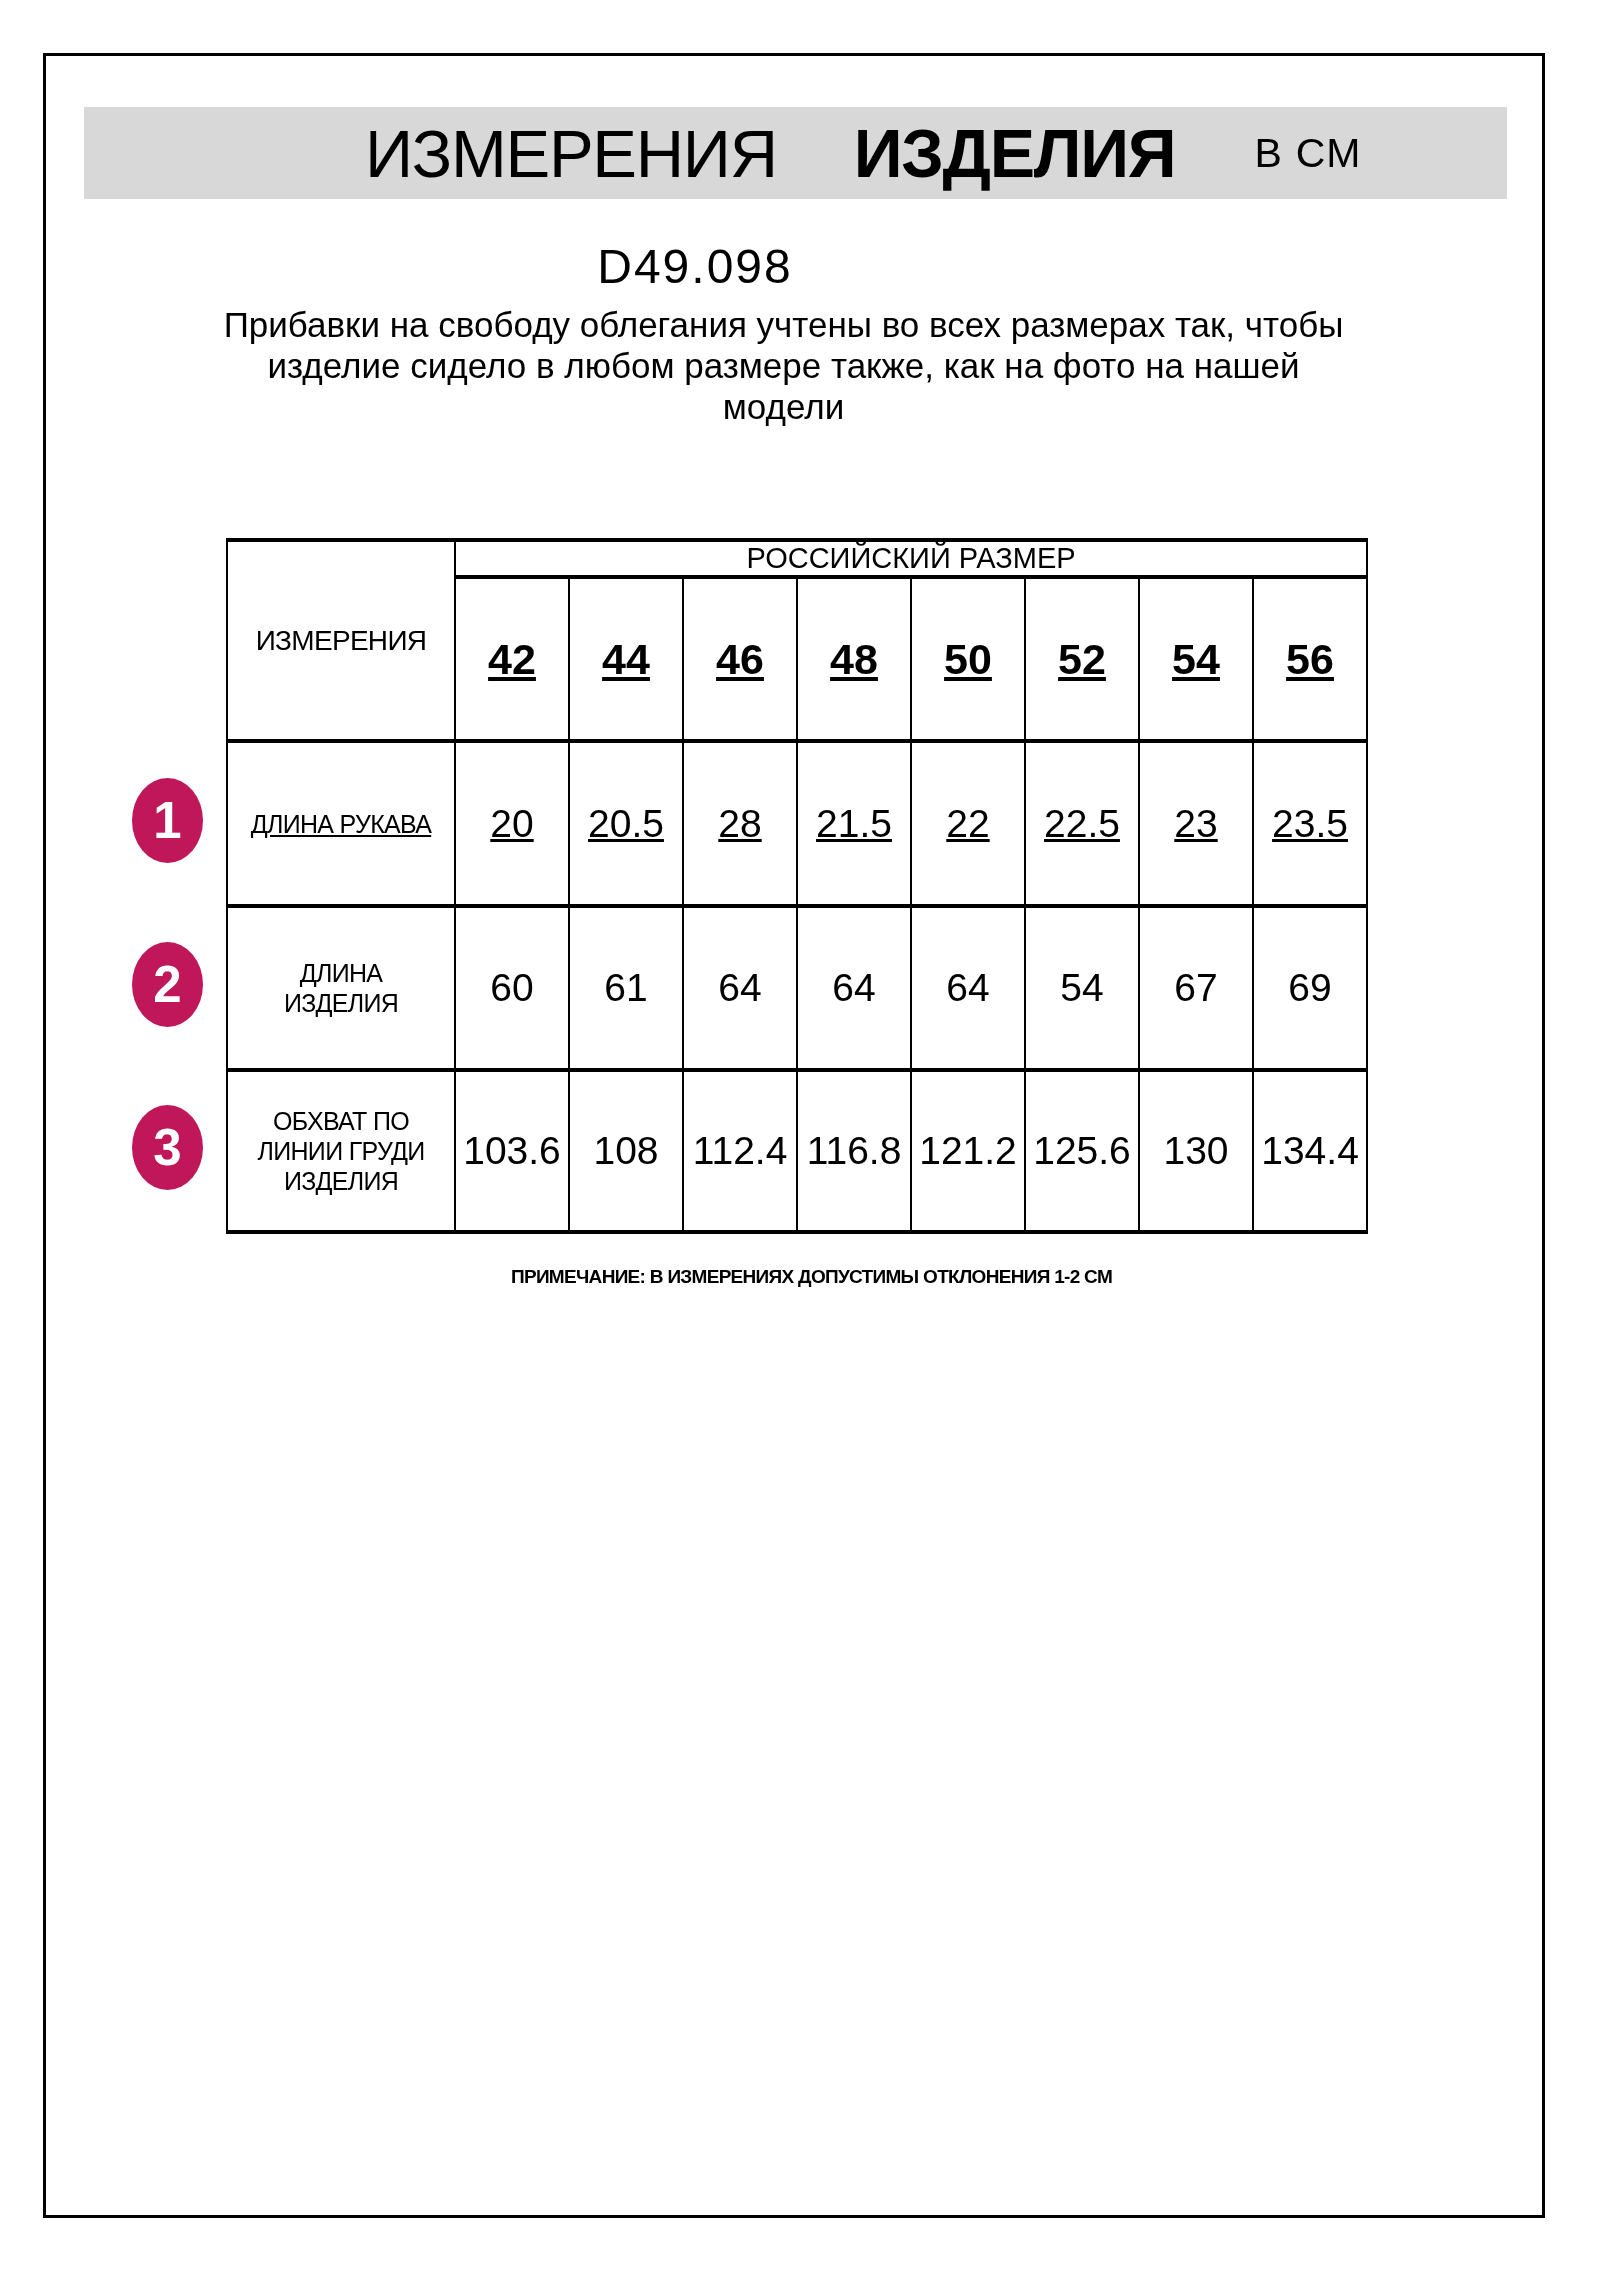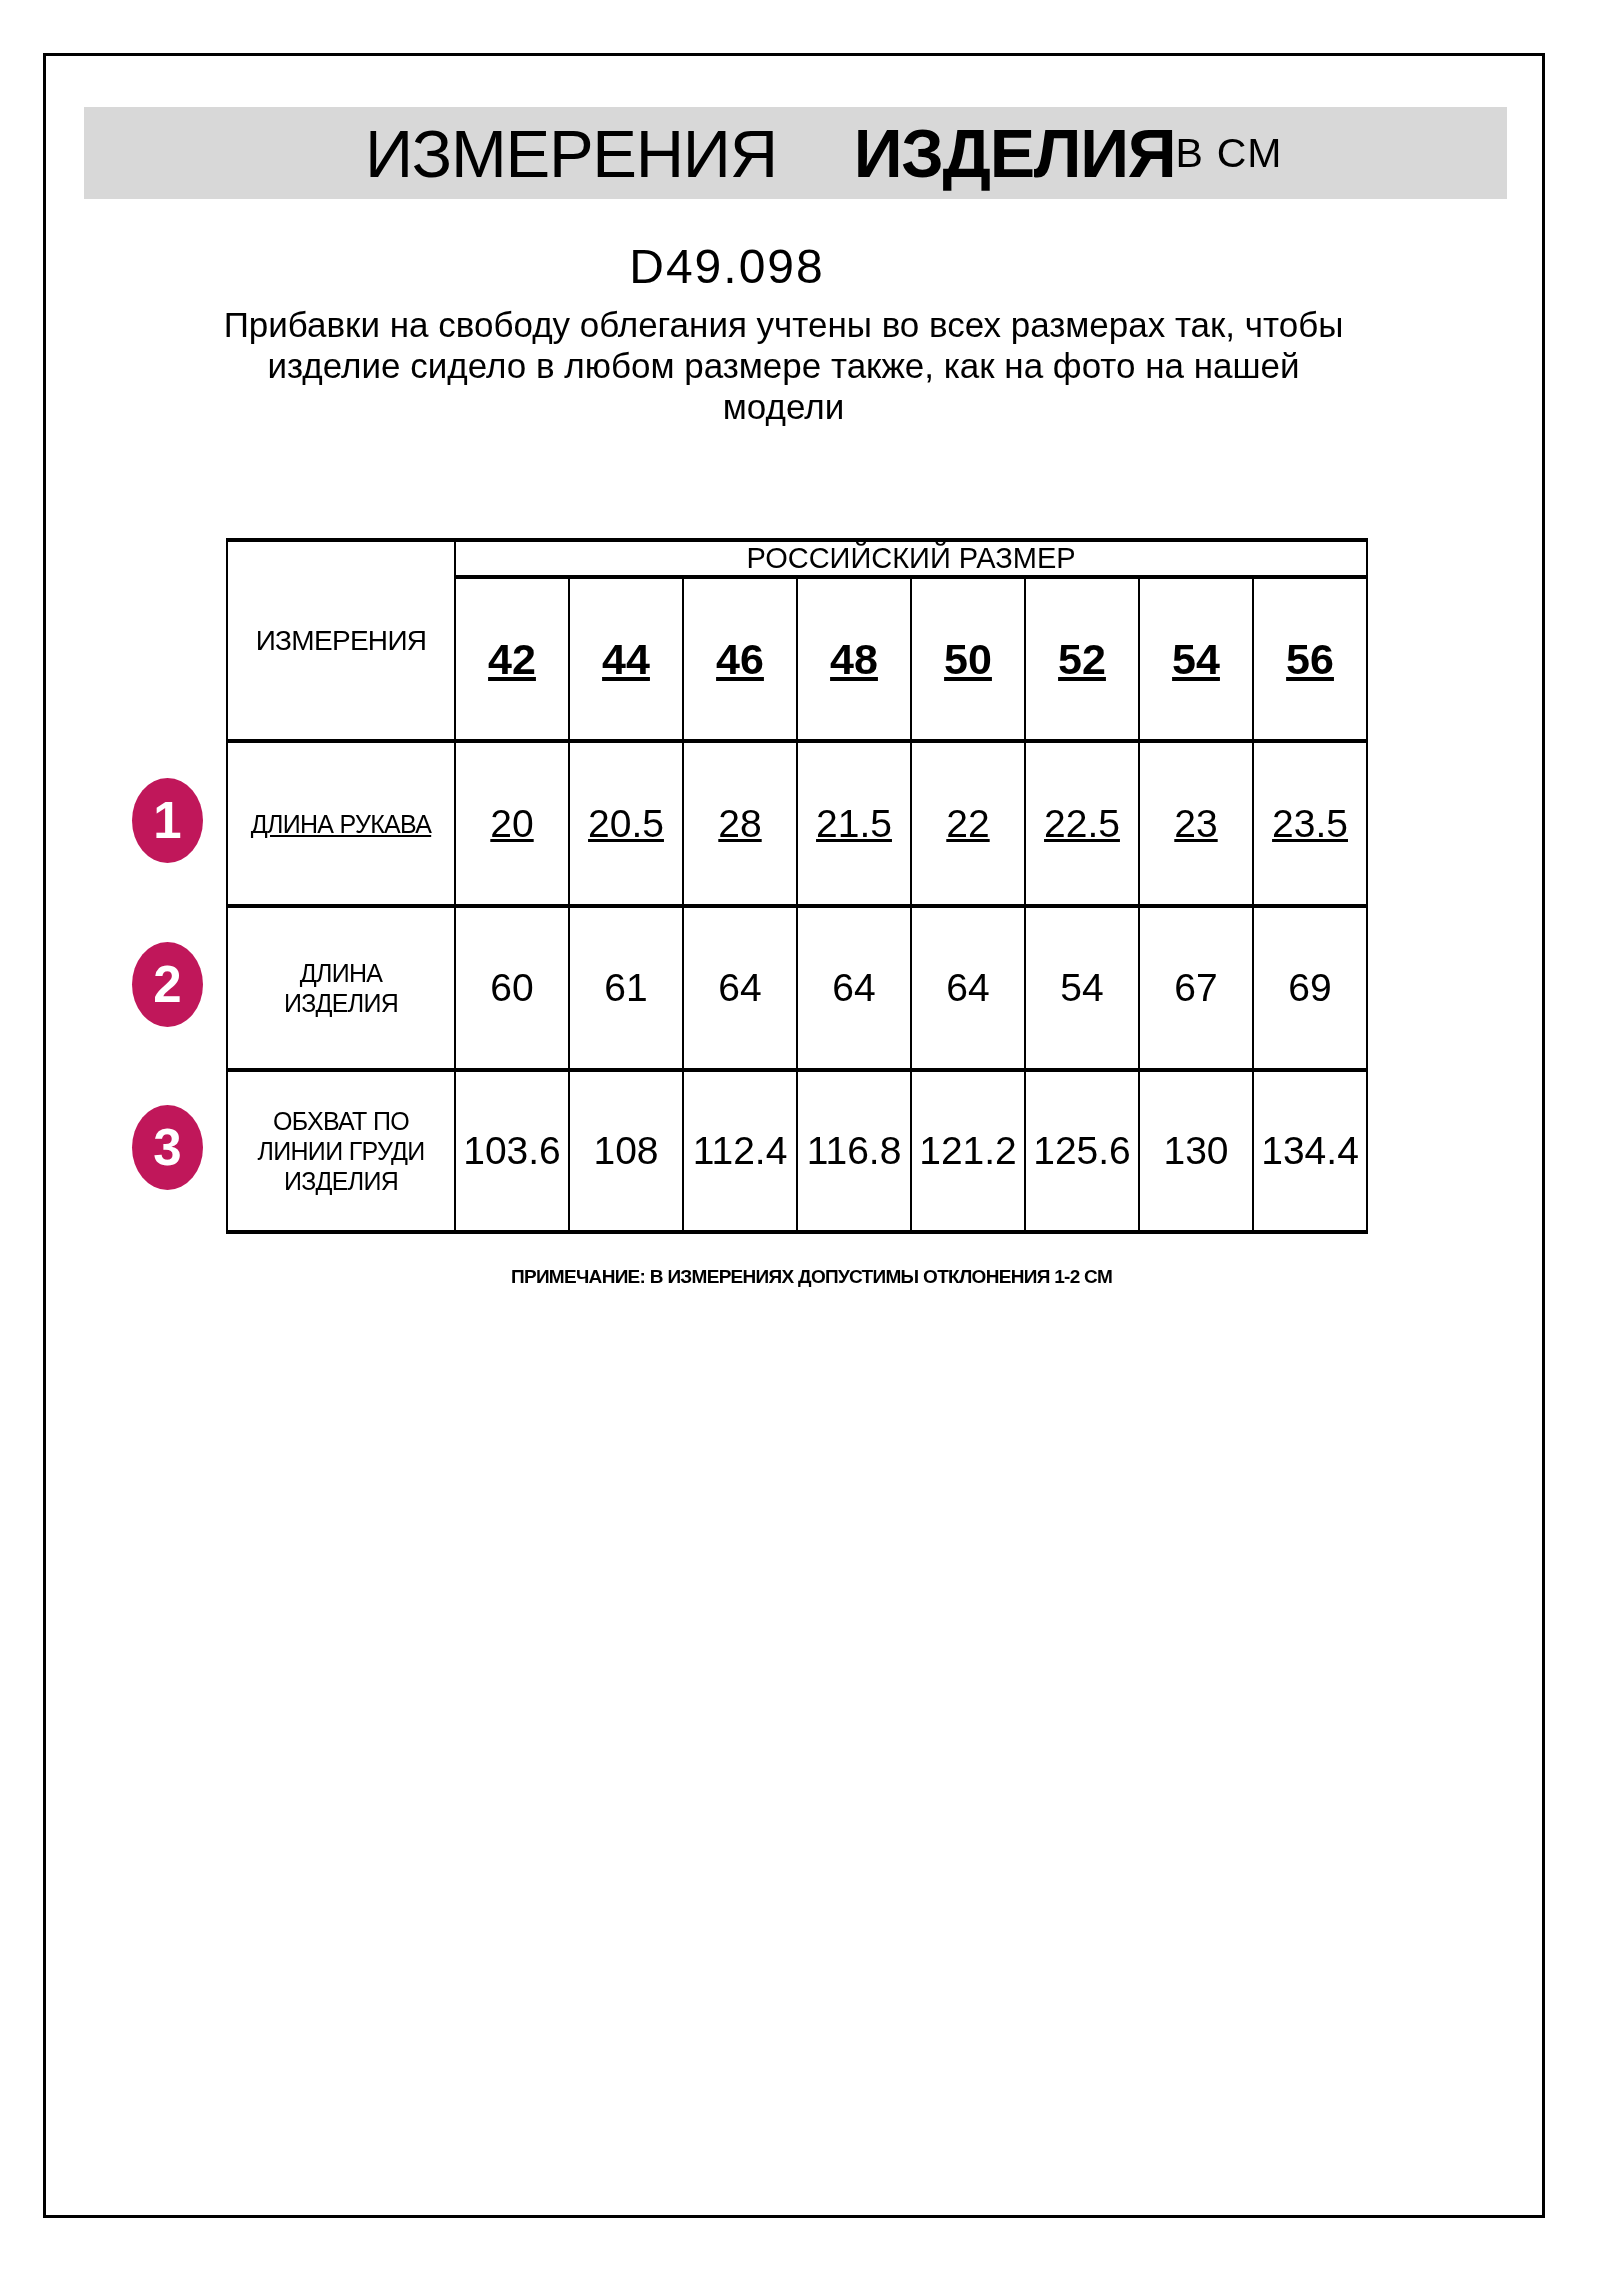--- a/index.html
+++ b/index.html
@@ -12,24 +12,24 @@
   .frame {
     position:absolute; left:43px; top:53px; width:1502px; height:2165px;
     border:3.3px solid var(--line); box-sizing:border-box;
   }
   .band {
     position:absolute; left:84px; top:107px; width:1423px; height:92px;
     background:var(--band); display:flex; align-items:center;
   }
   .band .t1 { margin-left:281px; font-size:67px; letter-spacing:-1.3px; white-space:nowrap; }
   .band .t2 { margin-left:77px; font-size:68px; font-weight:bold; letter-spacing:-1.3px; white-space:nowrap; }
-  .band .t3 { font-size:41px; letter-spacing:1.3px; white-space:nowrap; }
+  .band .t3 { margin-left:79px; font-size:41px; letter-spacing:1.3px; white-space:nowrap; }
   .model {
     position:absolute; top:239px; left:0; width:1390px; text-align:center;
-    font-size:48px; letter-spacing:2px;padding-left:32px;
+    font-size:48px; letter-spacing:2px;
   }
   .desc {
     position:absolute; top:304px; left:0; width:1567px; text-align:center;
     font-size:35px; line-height:41px;
   }
   .desc div { white-space:nowrap; }
   table.meas {
     position:absolute; left:226px; top:538px; border-collapse:collapse;
     table-layout:fixed; width:1139px;
   }

